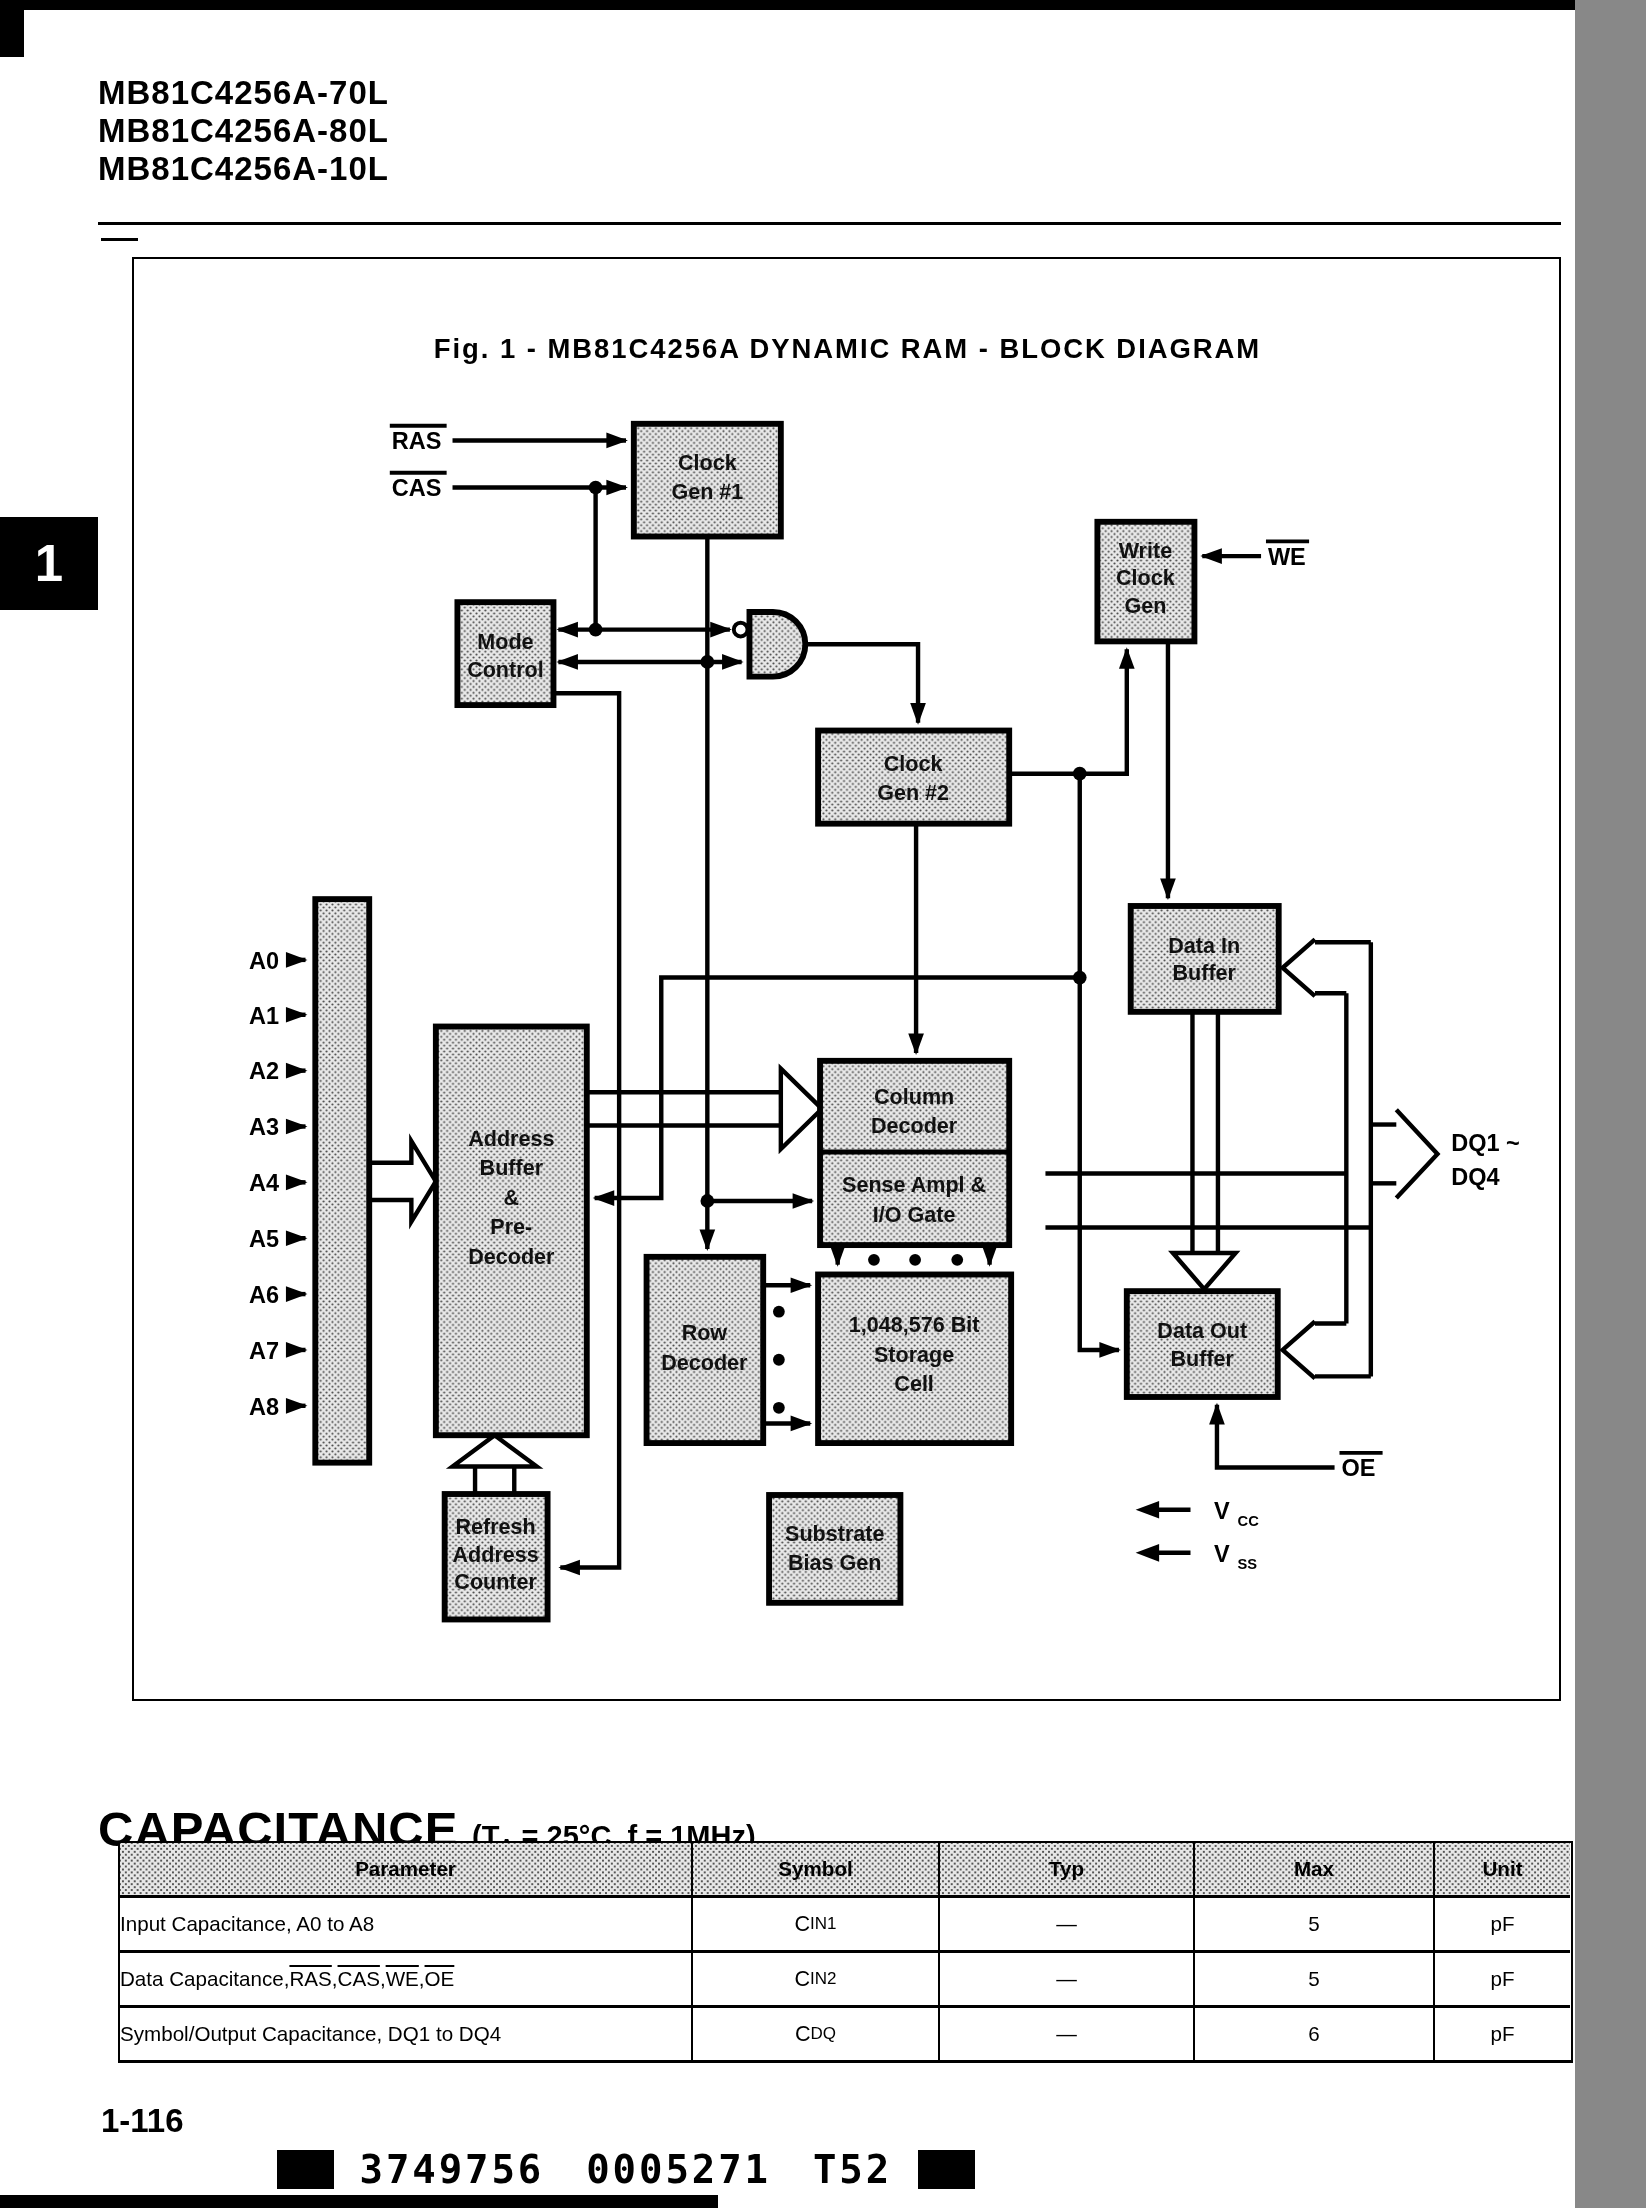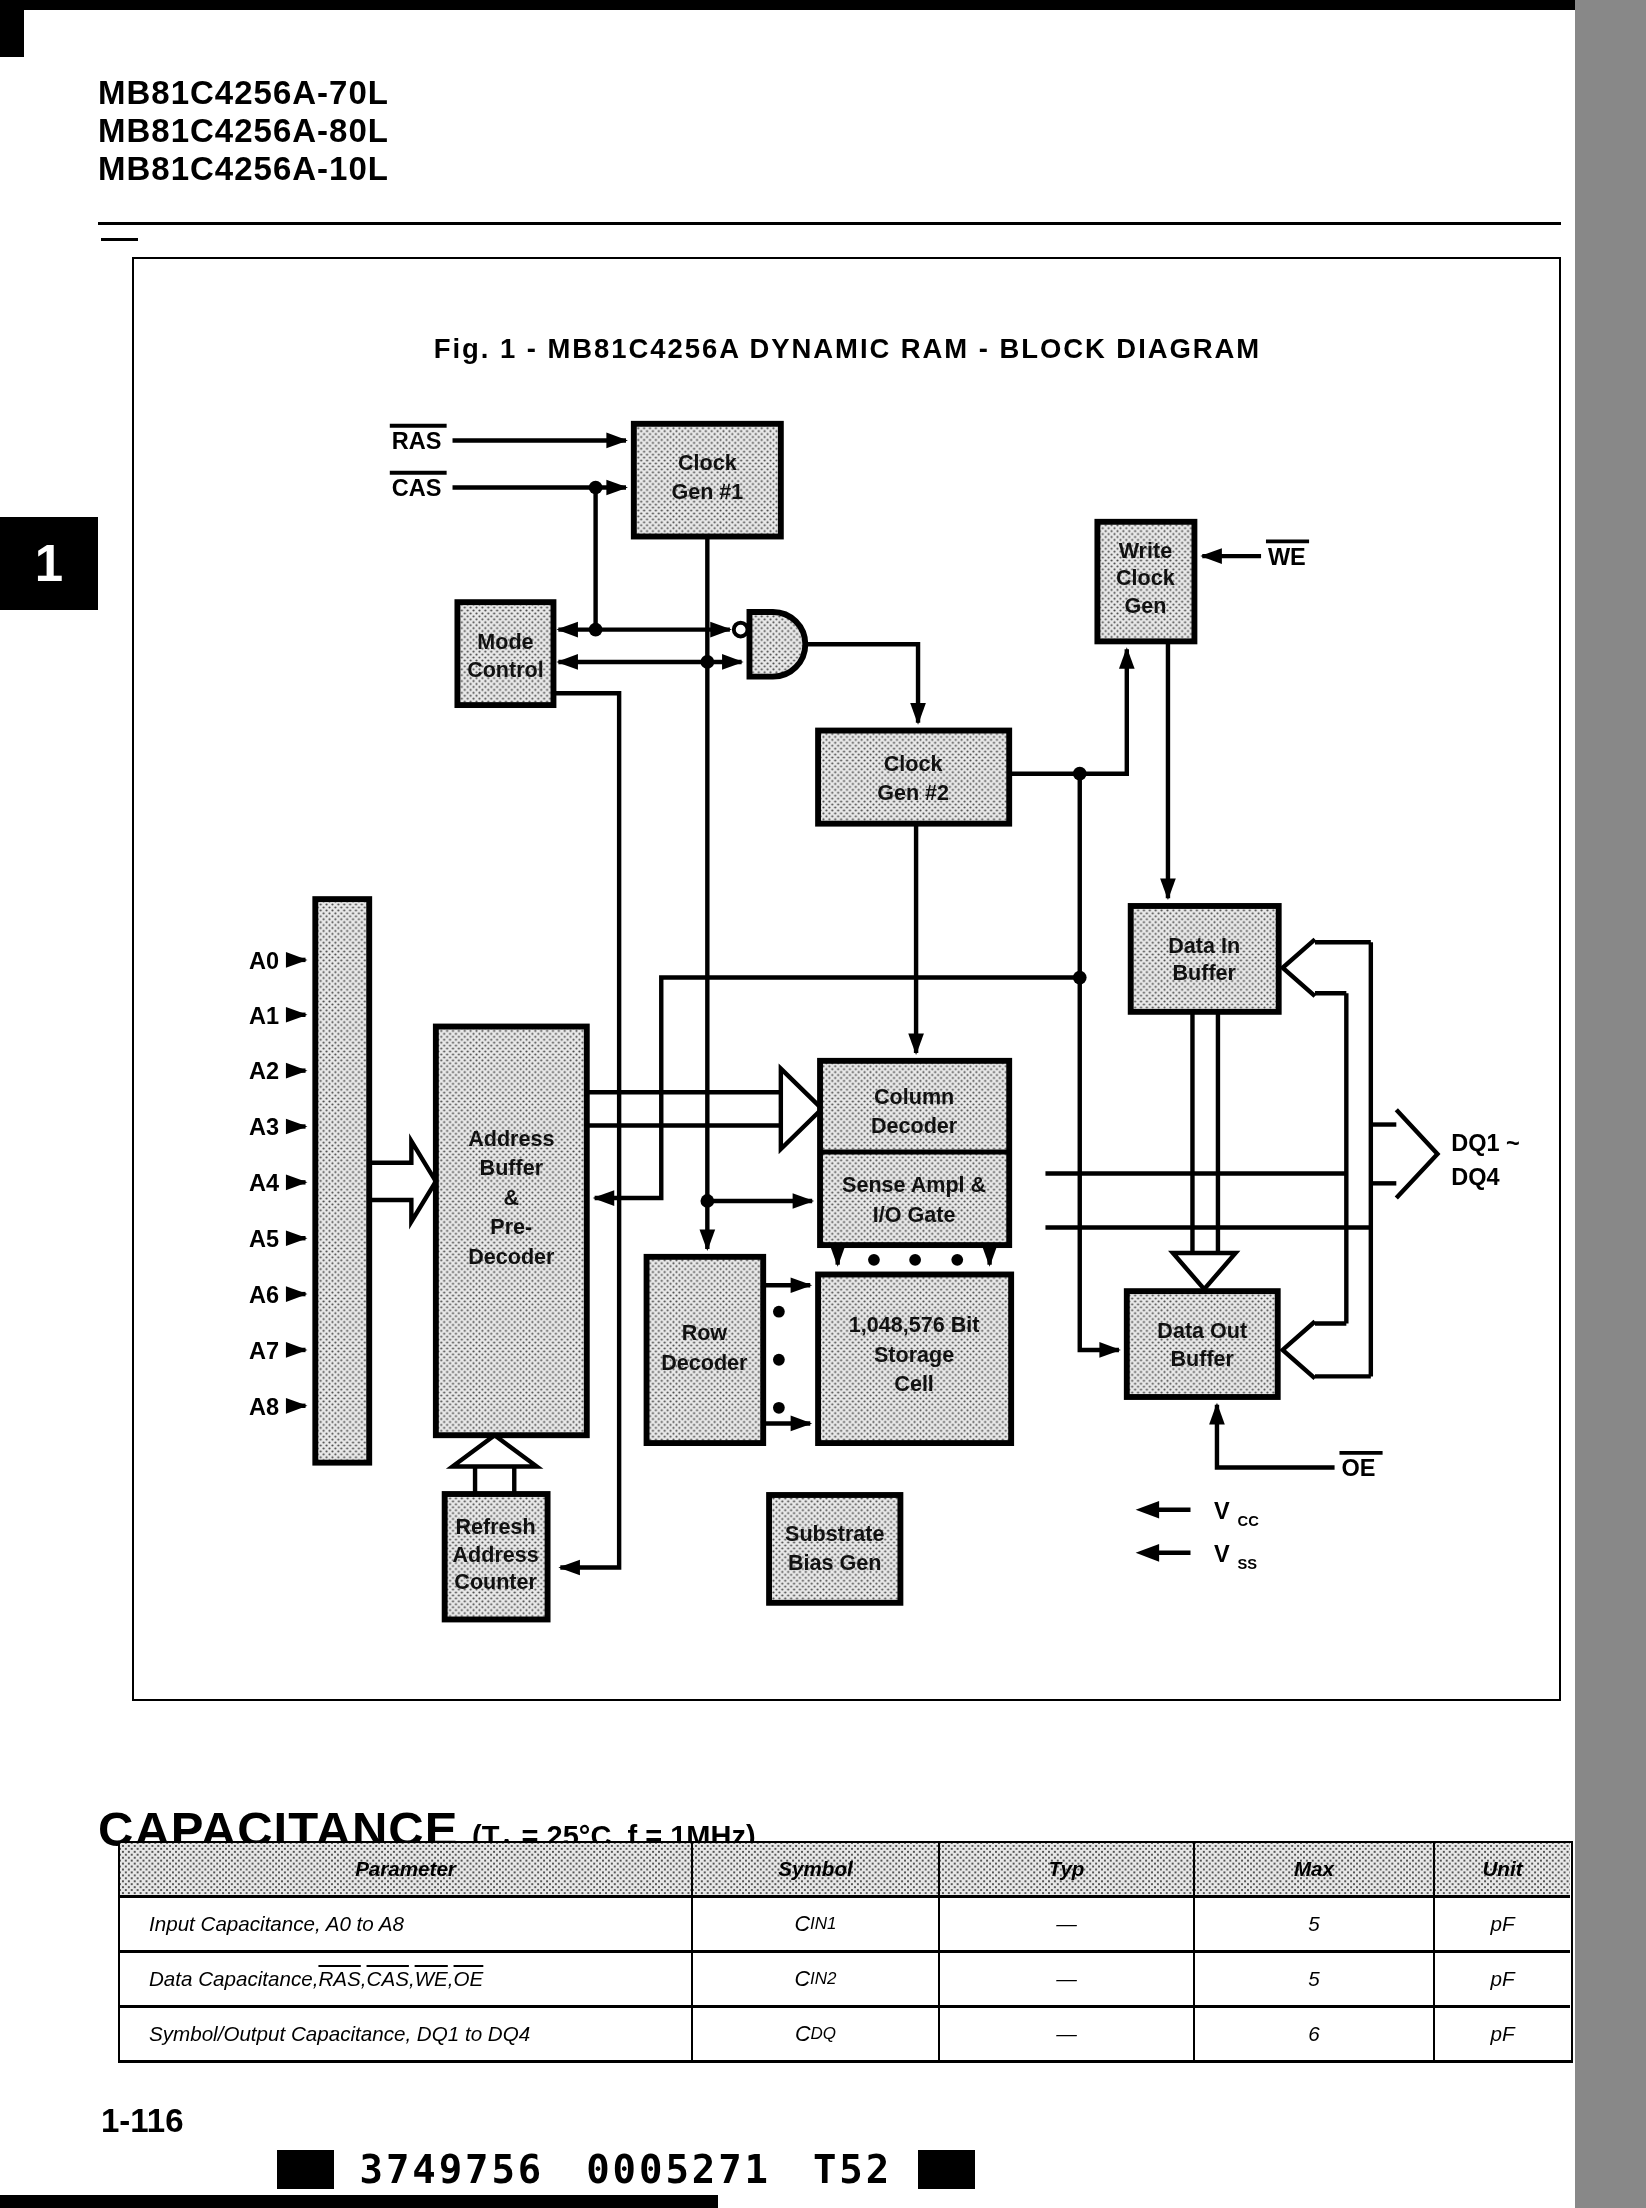--- a/index.html
+++ b/index.html
@@ -22,27 +22,27 @@
   #frame{left:132px;top:257px;width:1425px;height:1440px;border:2.9px solid #000;}
   
   #capline{left:98px;top:1753px;display:flex;align-items:baseline;white-space:nowrap;}
   #capline .big{font-size:49px;font-weight:bold;letter-spacing:1px;margin-top:48px;}
   #capline .cond{font-size:29px;font-weight:bold;margin-left:13.7px;margin-top:44px;}
   #capline .cond sub{font-size:19.6px;}
   
   #captable{left:118px;top:1841px;width:1451px;border:2.9px solid #000;border-bottom:3.9px solid #000;}
   .trow{display:grid;grid-template-columns:573px 247px 255px 240px 135px;}
   .tcell{border-right:2.9px solid #000;border-bottom:3.9px solid #000;height:52px;
-         display:flex;align-items:center;justify-content:center;font-size:20.6px;font-style:italic;}
+         display:flex;align-items:center;justify-content:center;font-size:20.6px;}
   .tcell:last-child{border-right:none;text-align:center;}
   .trow:last-child .tcell{border-bottom:none;}
   .thead .tcell{font-weight:bold;background-color:#e7e7e7;
      background-image:radial-gradient(#555 1px,transparent 1.4px),radial-gradient(#555 1px,transparent 1.4px);
      background-size:5.9px 5.9px;background-position:0 0,2.9px 2.9px;}
-  .pcell{justify-content:flex-start;padding-left:29px;}
+  .pcell{justify-content:flex-start;}
   .ol{text-decoration:overline;}
   sub{font-size:17px;}
   .csym{font-size:21.6px;}
   
   #pagenum{left:101px;top:2102px;font-size:33px;font-weight:bold;}
   #barcode{left:277px;top:2147px;display:flex;align-items:center;gap:25.5px;}
   .bsq{width:57px;height:39px;background:#000;}
   #bartext{font-family:"DejaVu Sans Mono",monospace;font-weight:bold;font-size:39px;
            letter-spacing:2.9px;word-spacing:15.7px;white-space:nowrap;}
   

